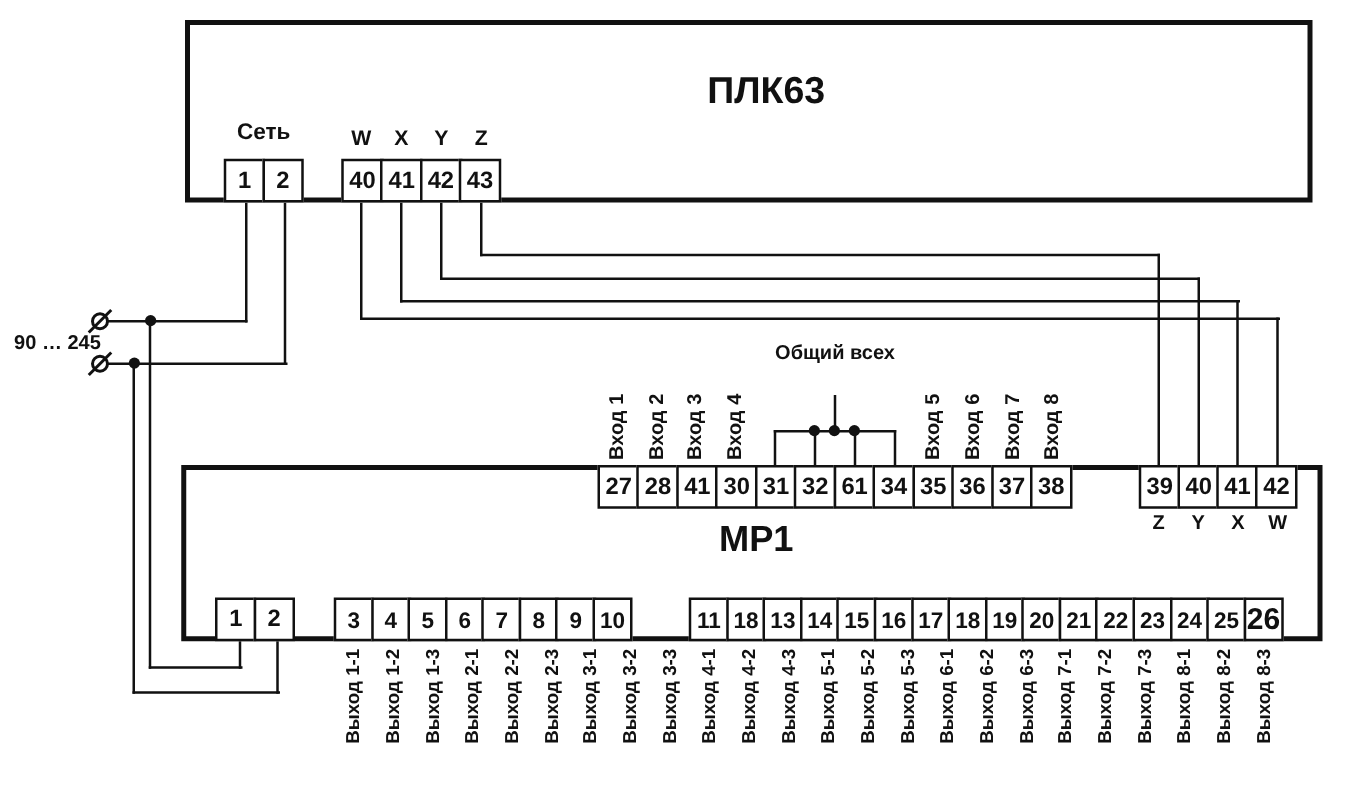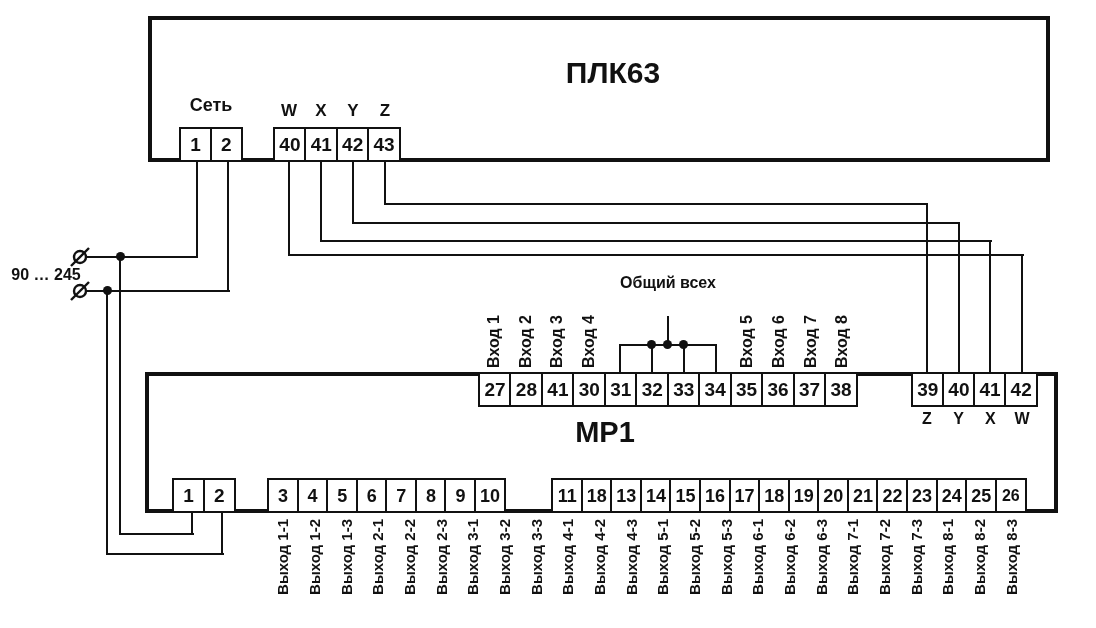--- a/index.html
+++ b/index.html
@@ -159,21 +159,21 @@
     </div>
     </div>
   <div class="strip" style="left:478px; top:372px; width:380px; height:35px;">
 
   <div class="cell">27</div>
       <div class="cell">28</div>
       <div class="cell">41</div>
       <div class="cell">30</div>
       <div class="cell">31</div>
       <div class="cell">32</div>
-      <div class="cell">33</div>
+      <div class="cell">61</div>
       <div class="cell">34</div>
       <div class="cell">35</div>
       <div class="cell">36</div>
       <div class="cell">37</div>
       <div class="cell">38</div>
     </div>
 
   <div class="strip" style="left:911px; top:372px; width:127px; height:35px;">
 
   <div class="cell">39</div>
@@ -212,21 +212,21 @@
       <div class="cell" style="font-size:18px;">16</div>
       <div class="cell" style="font-size:18px;">17</div>
       <div class="cell" style="font-size:18px;">18</div>
       <div class="cell" style="font-size:18px;">19</div>
       <div class="cell" style="font-size:18px;">20</div>
       <div class="cell" style="font-size:18px;">21</div>
       <div class="cell" style="font-size:18px;">22</div>
       <div class="cell" style="font-size:18px;">23</div>
       <div class="cell" style="font-size:18px;">24</div>
       <div class="cell" style="font-size:18px;">25</div>
-      <div class="cell" style="font-size:16px;">26</div>
+      <div class="cell" style="font-size:24px;">26</div>
     </div>
   <div class="lrow" style="left:267px; top:519px; width:760px; height:106px;">
 
   <div class="lcell vert from-top">
       <span class="vtext" style="font-size:15px;">Выход 1-1</span>
     </div>
       <div class="lcell vert from-top">
       <span class="vtext" style="font-size:15px;">Выход 1-2</span>
     </div>
       <div class="lcell vert from-top">

